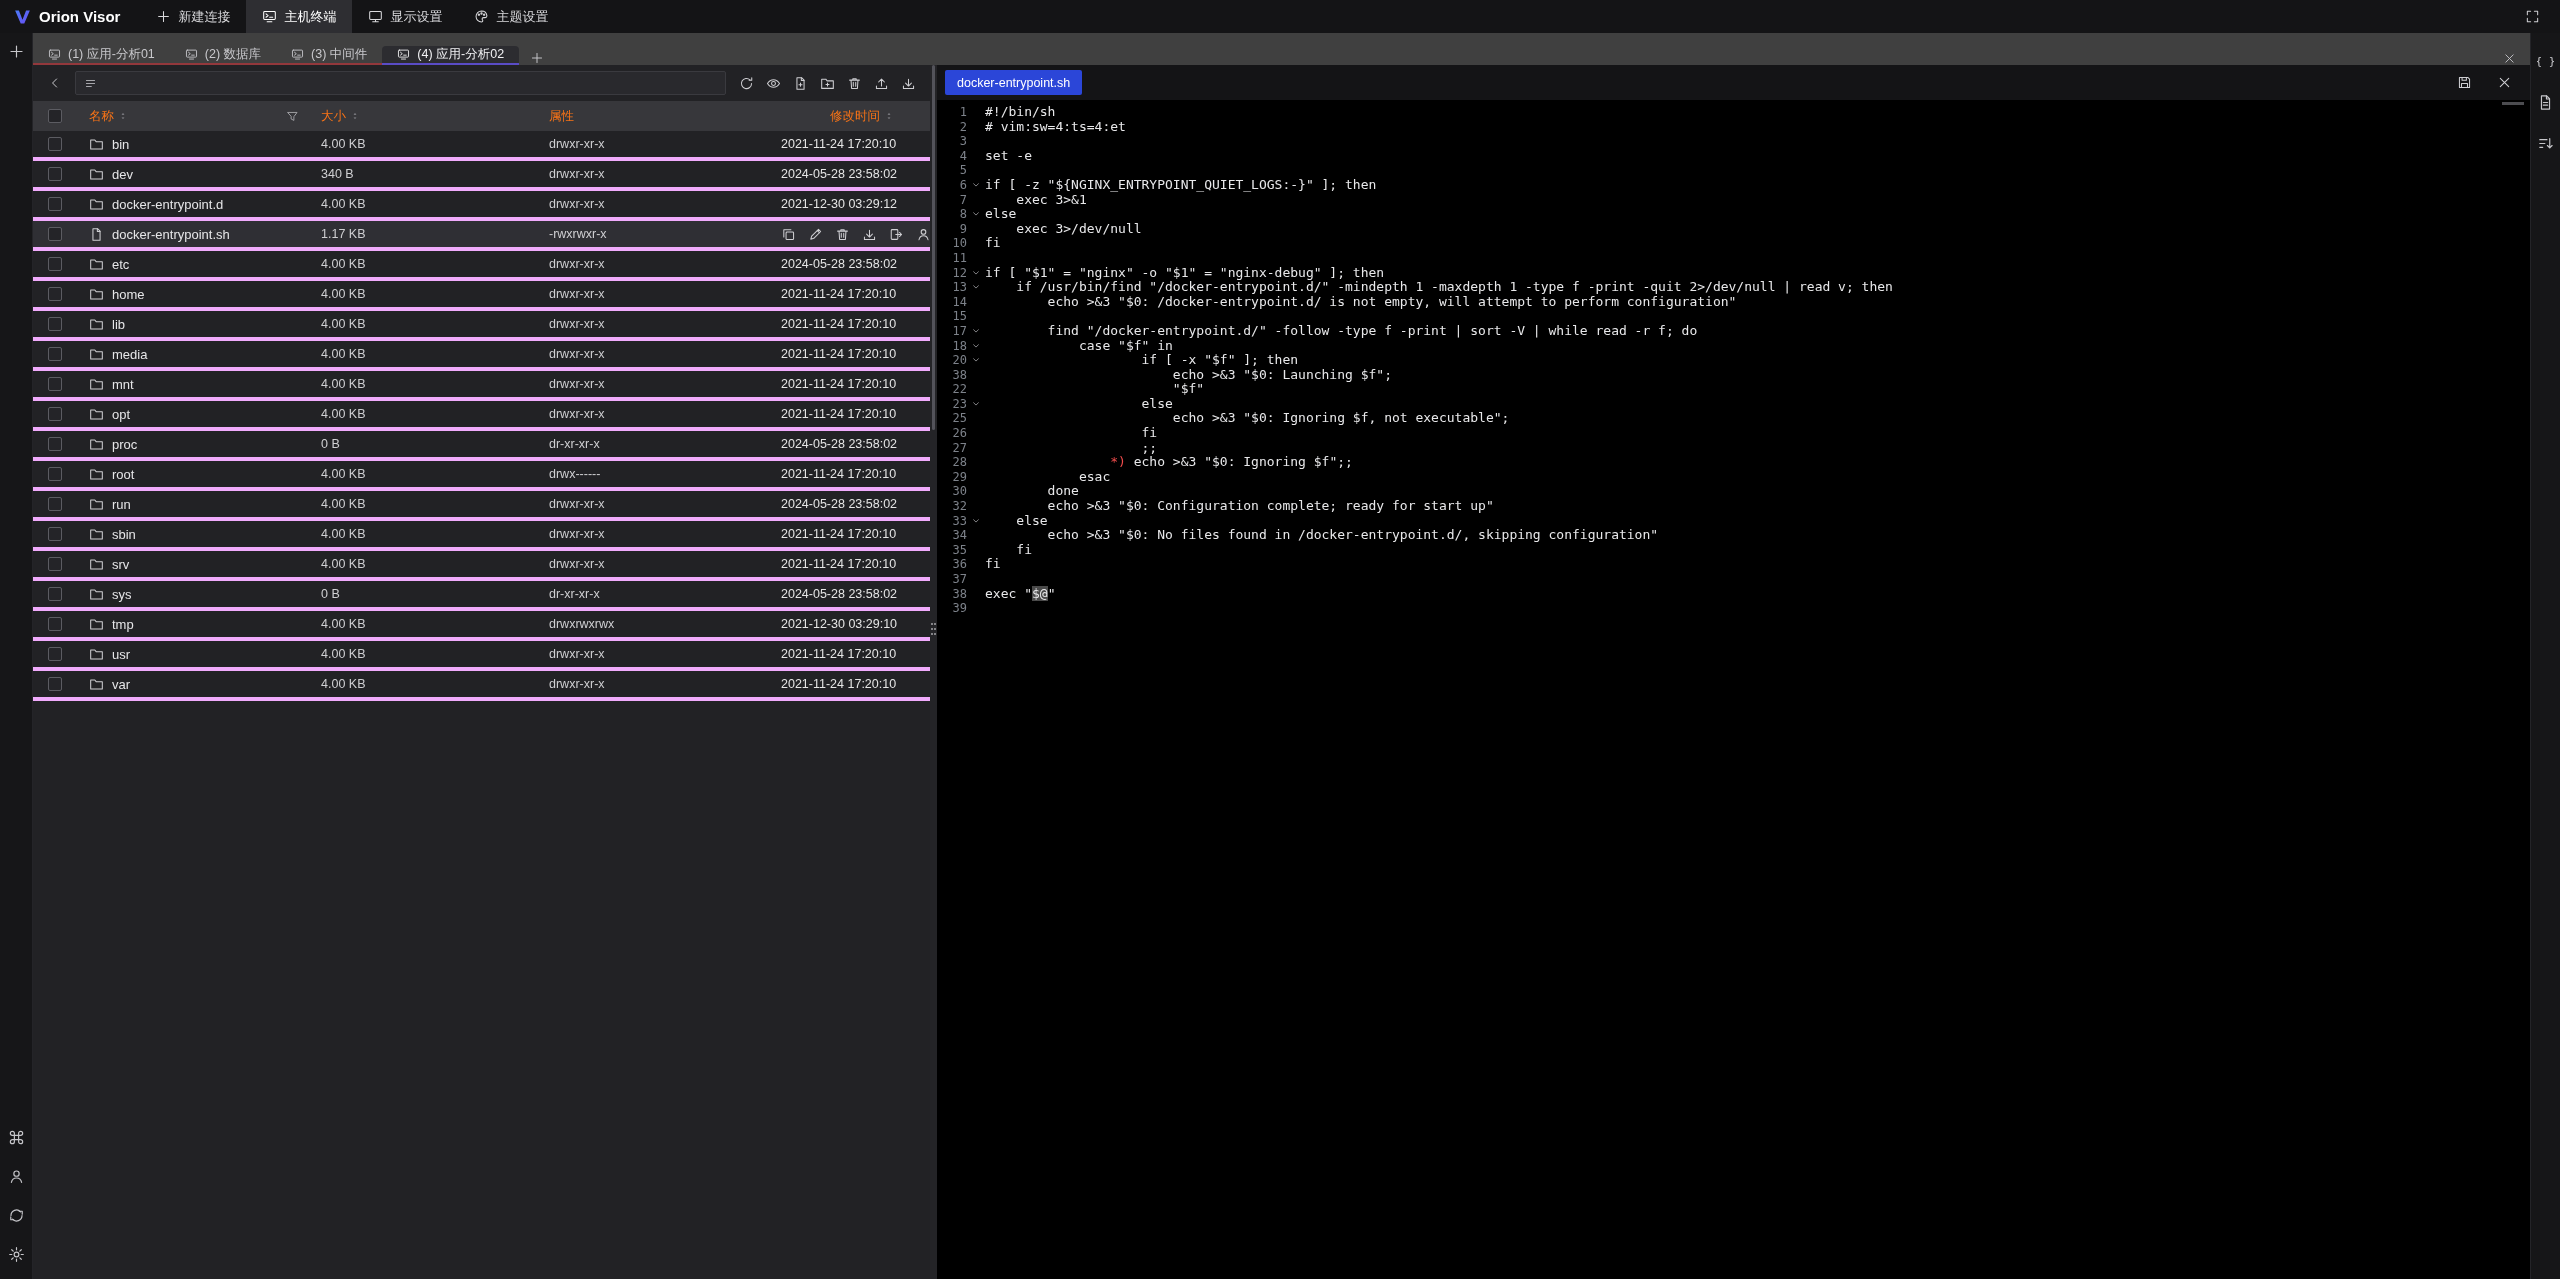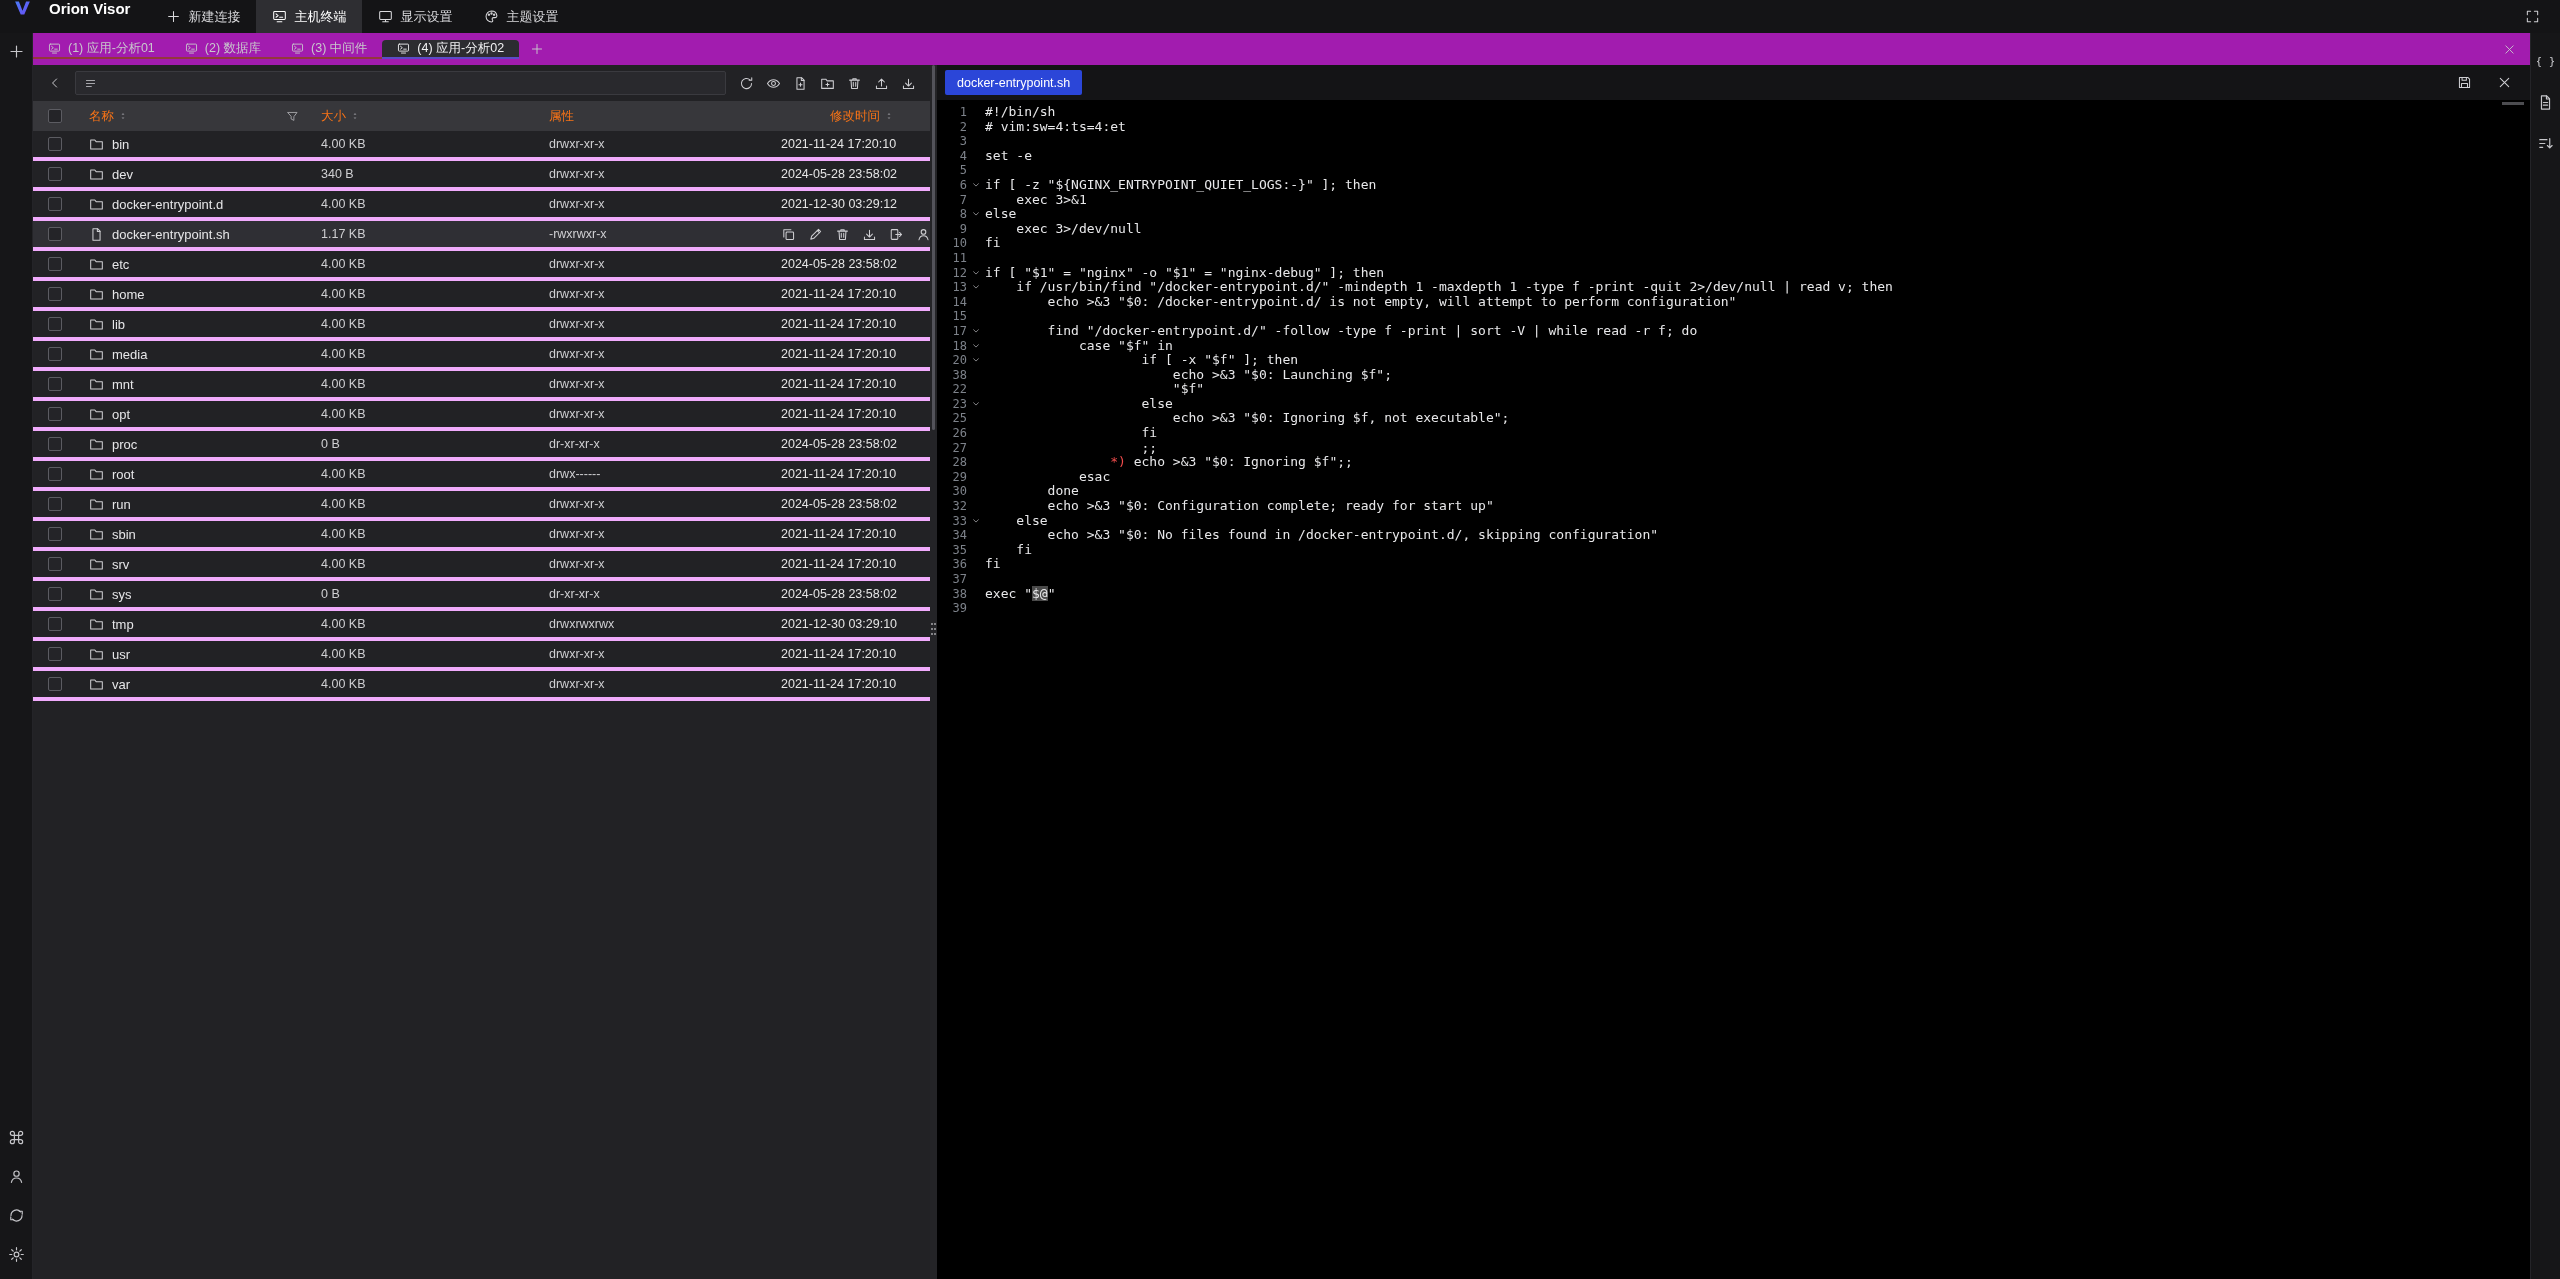--- a/index.html
+++ b/index.html
@@ -2,38 +2,38 @@
 <html><head>
 <meta charset="utf-8">
 <style>
   *{margin:0;padding:0;box-sizing:border-box}
   html,body{background:#0f0f10}
   body{font-family:"Liberation Sans","DejaVu Sans",sans-serif}
   .app{width:2560px;height:1279px;display:flex;flex-direction:column;background:#222225;color:#e3e3e5;overflow:hidden}
 
   
   .navbar{height:33px;flex:0 0 33px;background:#141416;display:flex;align-items:stretch}
-  .brand{display:flex;align-items:flex-start;gap:18px;padding:0 20px 0 14px;font-weight:bold;font-size:15px;color:#fff;cursor:pointer}
+  .brand{display:flex;align-items:center;gap:8px;padding:0 20px 0 14px;font-weight:bold;font-size:15px;color:#fff;cursor:pointer}
   .logo{width:17px;height:16px;display:block}
   .menu{display:flex;align-items:stretch}
   .nav-item{display:flex;align-items:center;gap:7px;padding:0 16px;font-size:13px;color:#d9d9dc;cursor:pointer;white-space:nowrap}
   .nav-item.active{background:#2e2e32;color:#fff}
   .nav-right{margin-left:auto;display:flex;align-items:center;padding-right:16px;color:#d5d5d8}
 
   
   .shell{flex:1;display:flex;min-height:0}
   .left-rail{width:33px;flex:0 0 33px;background:#161618;border-right:1px solid #242428;display:flex;flex-direction:column;align-items:center;padding:10px 0 16px;color:#c6c6ca}
   .rail-top,.rail-bottom{display:flex;flex-direction:column;align-items:center;gap:22px}
   .rail-bottom{margin-top:auto}
   .rail-btn{display:flex;cursor:pointer}
   .right-rail{width:30px;flex:0 0 30px;background:#161618;border-left:1px solid #242428;display:flex;flex-direction:column;align-items:center;padding-top:20px;gap:24px;color:#c6c6ca}
   .center{flex:1;display:flex;flex-direction:column;min-width:0}
 
   
-  .tabbar{height:32px;flex:0 0 32px;background:#a21caf;display:flex;align-items:center}
+  .tabbar{height:32px;flex:0 0 32px;background:#404040;display:flex;align-items:flex-end}
   .tabs{display:flex;align-items:stretch}
   .tab{display:flex;align-items:center;gap:7px;padding:0 15px;font-size:12.5px;color:#c8c8cc;border-bottom:2px solid transparent;cursor:pointer;white-space:nowrap}
   .tab.st-red{border-bottom-color:#93383c}
   .tab.st-purple{border-bottom-color:#5a4cc6}
   .tab.active{background:#2c2c30;color:#f1f1f3;border-top-left-radius:4px;border-top-right-radius:4px}
   .tab-add{width:36px;display:flex;align-items:center;justify-content:center;color:#c8c8cc;cursor:pointer}
   .tabbar-close{margin-left:auto;width:42px;display:flex;align-items:center;justify-content:center;color:#c8c8cc;cursor:pointer}
 
   
   .content{flex:1;display:flex;min-height:0}

